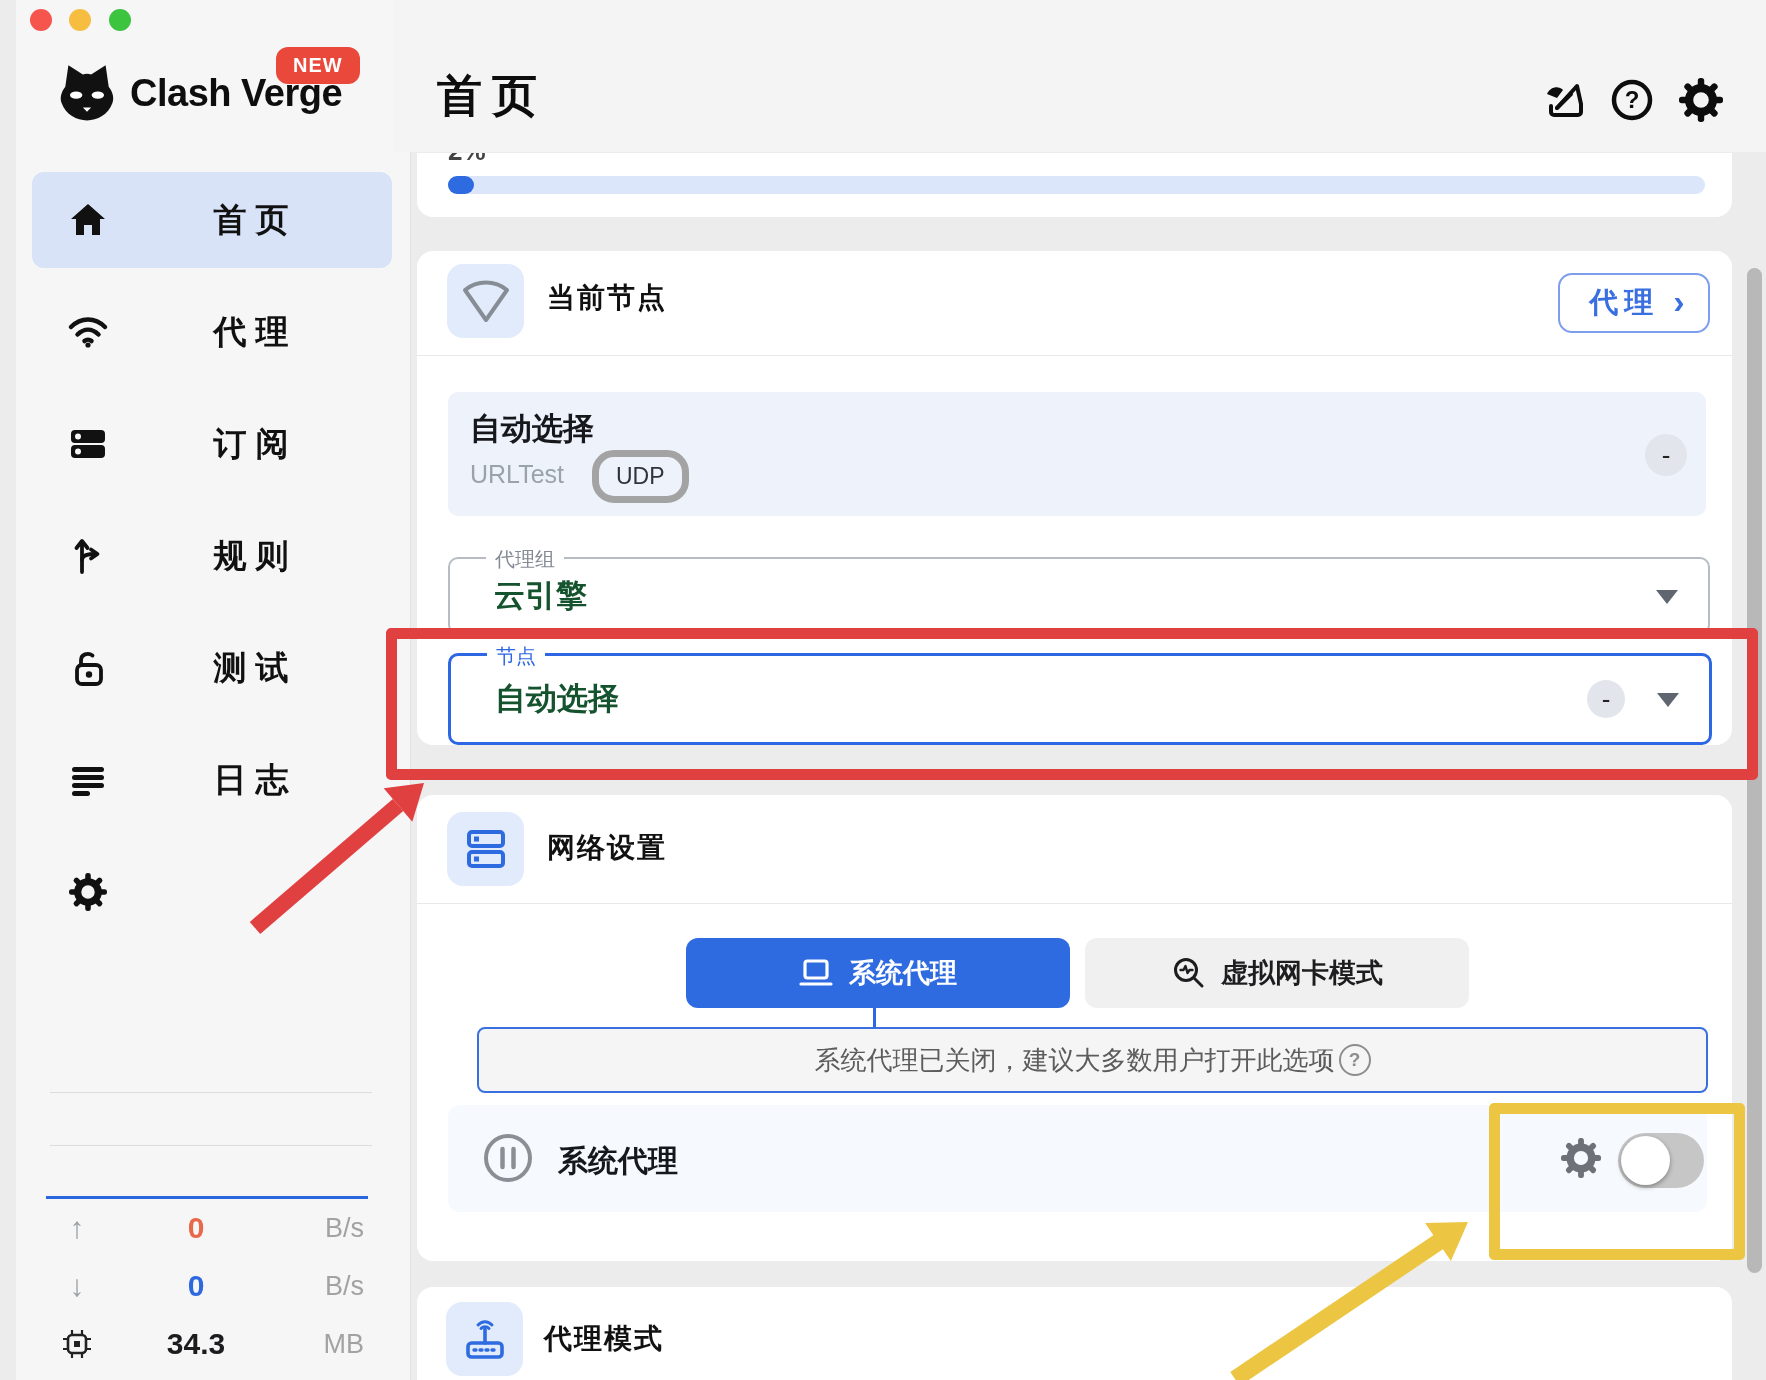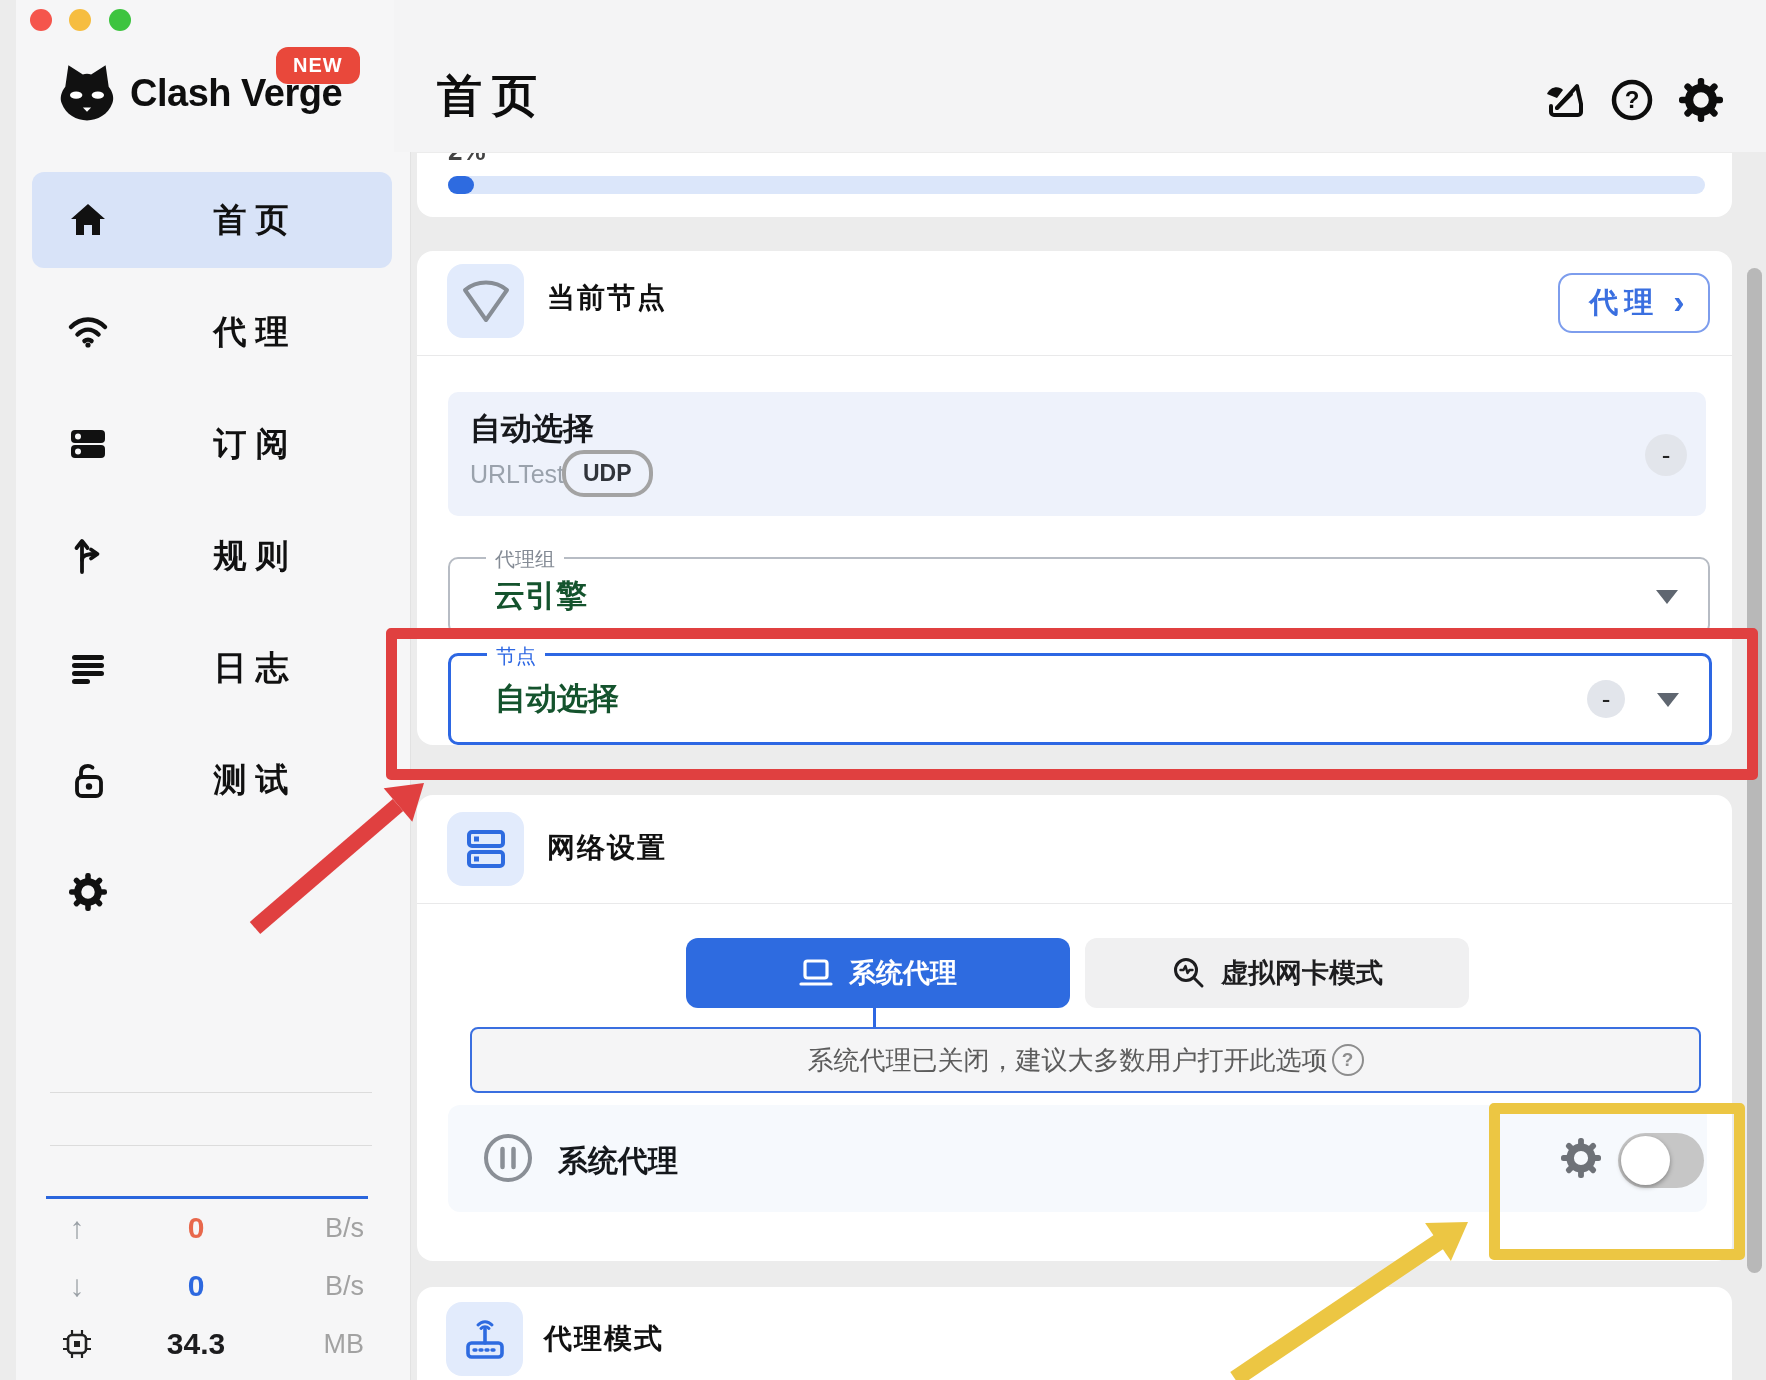--- a/index.html
+++ b/index.html
@@ -42,42 +42,42 @@
   #progress-fill{left:0;top:0;height:18px;border-radius:9px;background:#2e6be0;}
 
   
   #card-node{left:417px;top:251px;width:1315px;height:494px;}
   #proxy-btn{left:1141px;top:22px;width:148px;height:56px;border:2px solid #7d9ded;border-radius:14px;
     color:#3a6fe0;font-size:29px;font-weight:600;display:flex;align-items:center;justify-content:center;gap:14px;
     letter-spacing:6px;text-indent:6px;cursor:pointer;background:#fff;}
   #node-panel{left:31px;top:141px;width:1258px;height:124px;background:#eef2fb;border-radius:10px;}
   #node-name{left:22px;top:16px;font-size:31px;font-weight:700;color:#16181c;}
   #node-type{left:22px;top:68px;font-size:25px;color:#9aa2ac;}
-  #node-badge{left:114px;top:58px;padding:6px 17px;border:4px solid #a3a3a3;border-radius:22px;
-    font-size:23px;font-weight:700;color:#30343a;}
+  #node-badge{left:144px;top:58px;padding:6px 17px;border:7px solid #a3a3a3;border-radius:22px;
+    font-size:23px;font-weight:400;color:#30343a;}
   .latency-dot{width:42px;height:42px;border-radius:50%;background:#e2e5eb;display:flex;align-items:center;
     justify-content:center;font-size:26px;color:#222;}
   .select-field{background:#fff;cursor:pointer;}
   #group-field{left:31px;top:306px;width:1258px;height:74px;border:2px solid #b7bcc4;border-radius:10px;}
   #node-field{left:31px;top:402px;width:1258px;height:86px;border:3px solid #2d67e3;border-radius:10px;}
   .field-label{position:absolute;left:36px;top:-13px;background:#fff;padding:0 9px;font-size:20px;color:#848b95;}
   #node-field .field-label{color:#2d67e3;}
   .field-value{position:absolute;left:44px;top:50%;transform:translateY(-50%);font-size:31px;font-weight:700;color:#14532d;}
   .caret{position:absolute;right:30px;top:50%;margin-top:-6px;width:0;height:0;
     border-left:11px solid transparent;border-right:11px solid transparent;border-top:14px solid #5f6670;}
   #node-field .latency-dot{position:absolute;right:84px;top:50%;transform:translateY(-50%);width:38px;height:38px;}
 
   
   #card-network{left:417px;top:795px;width:1315px;height:466px;}
   .tab{top:143px;height:70px;border-radius:12px;display:flex;align-items:center;justify-content:center;gap:16px;
     font-size:27px;font-weight:600;cursor:pointer;}
   #tab-sysproxy{left:269px;width:384px;background:#2e6be0;color:#fff;}
   #tab-tun{left:668px;width:384px;background:#f0f0f1;color:#1d1d1f;}
   #tab-connector{left:456px;top:213px;width:3px;height:20px;background:#2d67e3;}
-  #net-alert{left:53px;top:232px;width:1227px;height:62px;border:2px solid #3a6fe0;border-radius:8px;background:#f5f5f6;
+  #net-alert{left:60px;top:232px;width:1227px;height:62px;border:2px solid #3a6fe0;border-radius:8px;background:#f5f5f6;
     display:flex;align-items:center;justify-content:center;gap:4px;font-size:26px;color:#5c5c5c;}
   .qmark{width:28px;height:28px;border:2px solid #8d8d8d;border-radius:50%;display:flex;align-items:center;
     justify-content:center;font-size:19px;font-weight:700;color:#8d8d8d;}
   #sysproxy-row{left:31px;top:310px;width:1259px;height:107px;background:#f6f9fd;border-radius:12px;}
   #pause-icon{left:34px;top:27px;}
   #sysproxy-label{left:110px;top:36px;font-size:30px;font-weight:600;color:#15181c;}
   #row-gear{left:1113px;top:33px;width:40px;height:40px;color:#6e7278;cursor:pointer;}
   #toggle{left:1170px;top:28px;width:86px;height:55px;border-radius:28px;background:#c6c6c6;cursor:pointer;}
   #toggle-knob{left:3px;top:3px;width:49px;height:49px;border-radius:50%;background:#fff;
     box-shadow:0 2px 5px rgba(0,0,0,.35);}
@@ -172,38 +172,38 @@
             <path d="M14 36 V8"></path>
               <path d="M8.5 12 L14 5 L19.5 12"></path>
             <path d="M14 24 C14 18 22 18 27 18"></path>
               <path d="M23 13.5 L29.5 18 L23 22.5"></path>
           </svg>
         </span>
         <span class="nav-label">规则</span>
       </div>
       <div class="nav-item">
         <span class="nav-icon">
+          <svg width="40" height="40" viewBox="0 0 40 40" fill="none" stroke="#111" stroke-width="3.8" stroke-linejoin="round">
+            <rect x="9" y="17" width="24" height="19" rx="5"></rect>
+            <path d="M13 17 V12 C13 6.5 20 4 24.5 7.5" stroke-linecap="round"></path>
+            <circle cx="21" cy="26.5" r="3.2" fill="#111" stroke="none"></circle>
+          </svg>
+        </span>
+        <span class="nav-label">测试</span>
+      </div>
+      <div class="nav-item">
+        <span class="nav-icon">
           <svg width="40" height="40" viewBox="0 0 40 40">
             <rect x="4" y="7" width="32" height="5" rx="2.5" fill="#111"></rect>
             <rect x="4" y="15" width="32" height="5" rx="2.5" fill="#111"></rect>
             <rect x="4" y="23" width="32" height="5" rx="2.5" fill="#111"></rect>
             <rect x="4" y="31" width="18" height="5" rx="2.5" fill="#111"></rect>
           </svg>
         </span>
         <span class="nav-label">日志</span>
-      </div>
-      <div class="nav-item">
-        <span class="nav-icon">
-          <svg width="40" height="40" viewBox="0 0 40 40" fill="none" stroke="#111" stroke-width="3.8" stroke-linejoin="round">
-            <rect x="9" y="17" width="24" height="19" rx="5"></rect>
-            <path d="M13 17 V12 C13 6.5 20 4 24.5 7.5" stroke-linecap="round"></path>
-            <circle cx="21" cy="26.5" r="3.2" fill="#111" stroke="none"></circle>
-          </svg>
-        </span>
-        <span class="nav-label">测试</span>
       </div>
       <div class="nav-item">
         <span class="nav-icon">
           <svg width="38" height="38" viewBox="0 0 48 48" style="color:#111">
               <use href="#sym-gear"></use>
             </svg>
         </span>
       </div>
     </div>
 

